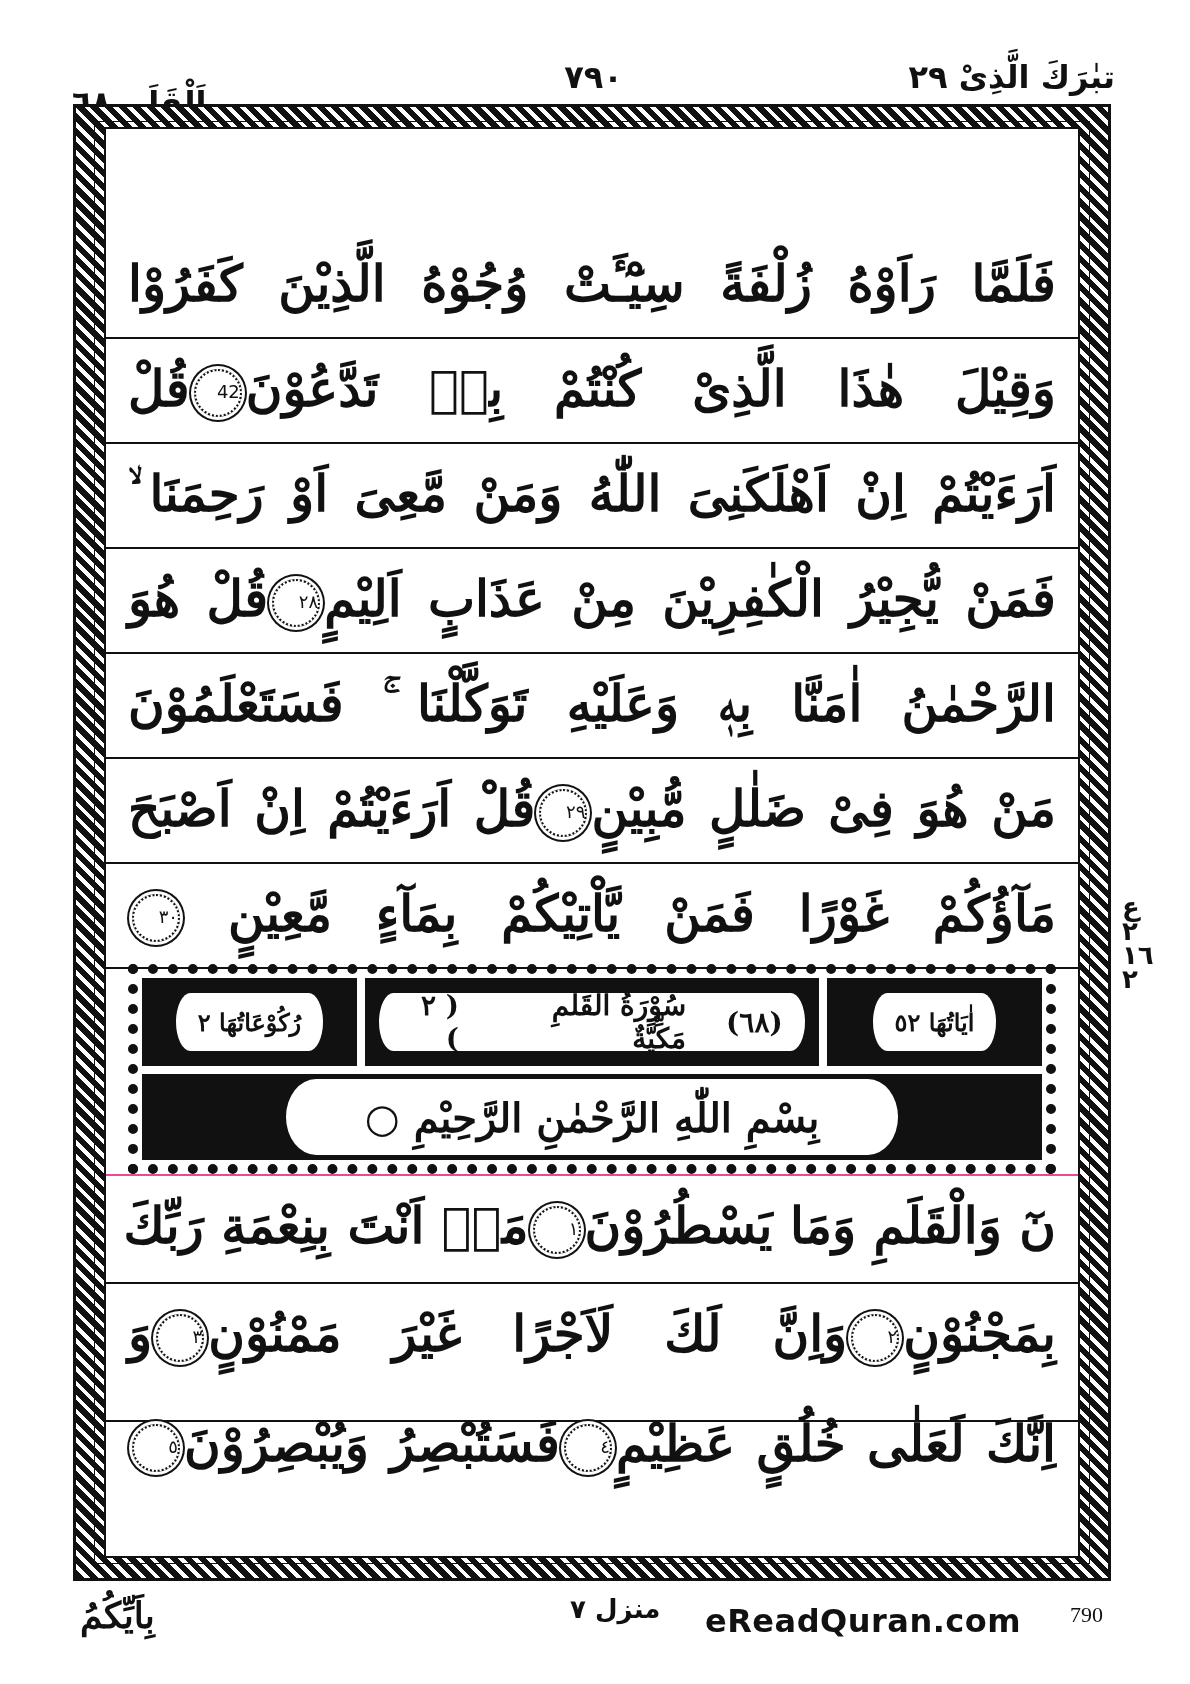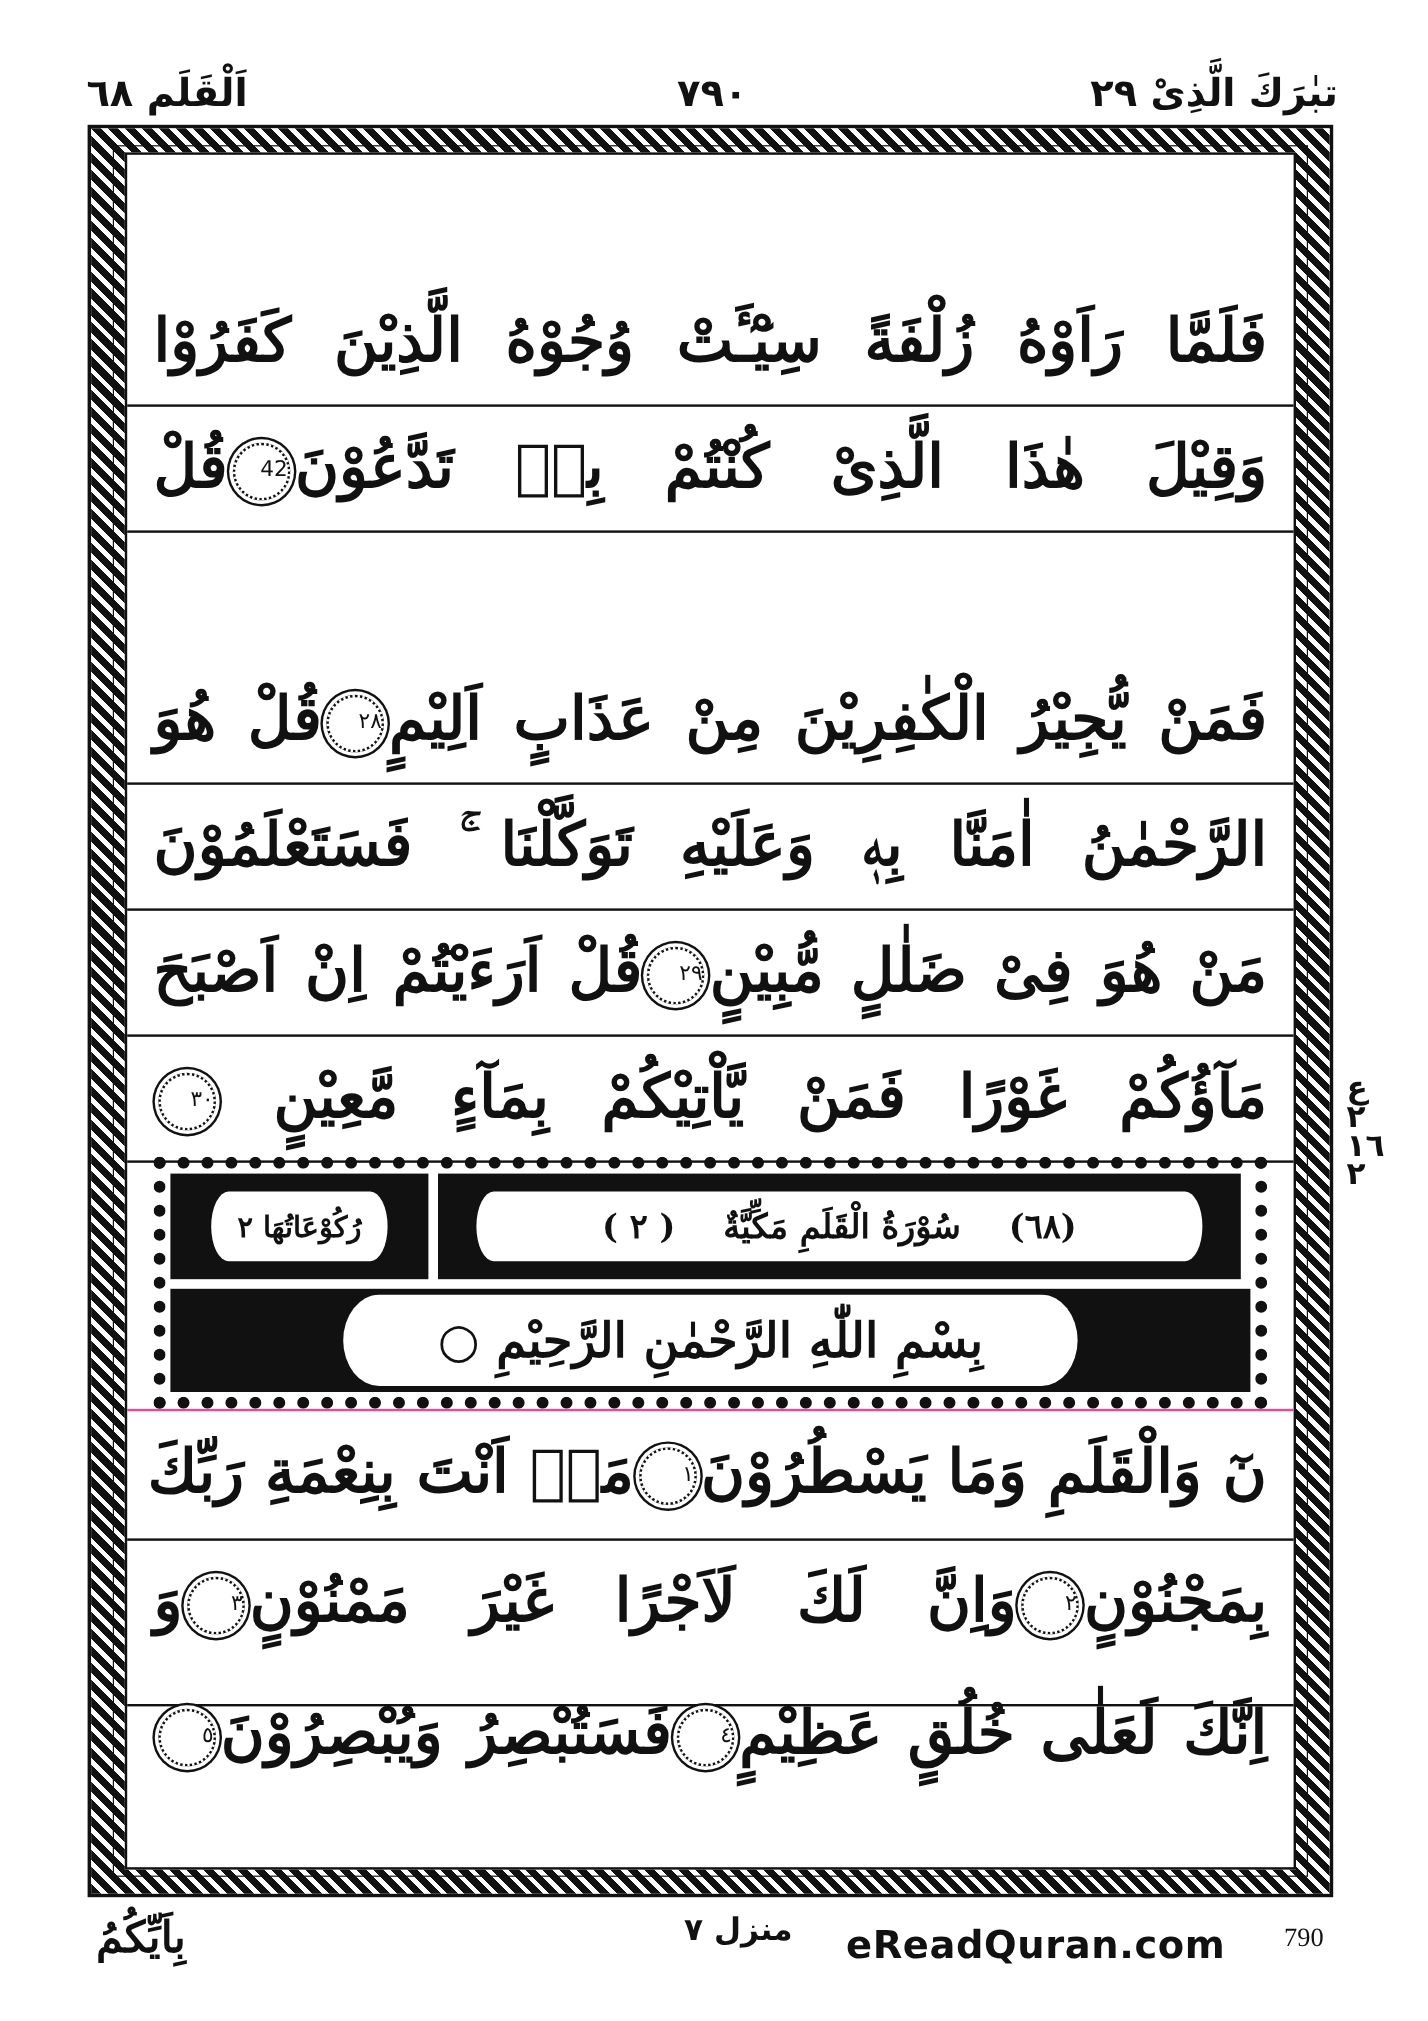--- a/index.html
+++ b/index.html
@@ -2,21 +2,21 @@
 <html><head>
 <meta charset="utf-8">
 <style>
   html, body { margin: 0; padding: 0; background: #ffffff; }
   body { width: 1190px; height: 1684px; position: relative; overflow: hidden; font-family: "DejaVu Sans", sans-serif; color: #111; }
 
   .header { position: absolute; top: 52px; left: 72px; right: 75px; height: 50px; direction: rtl; }
   .header span { position: absolute; top: 0; font-size: 32px; font-weight: bold; line-height: 50px; }
   .hdr-juz { right: 0; }
   .hdr-page { left: 50%; transform: translateX(-50%); }
-  .hdr-surah { left: 0; }
+  .hdr-surah { left: 0; margin-top: 26px; }
 
   .frame { position: absolute; left: 73px; top: 104px; width: 1038px; height: 1477px; border: 3px solid #111; box-sizing: border-box; }
   .frame-border {
     position: absolute; inset: 0;
     background:
       repeating-linear-gradient(45deg, #111 0 6px, #fff 6px 10px);
     opacity: 1;
   }
   .frame-inner { position: absolute; left: 28px; top: 20px; right: 28px; bottom: 20px; background: #fff; border: 2px solid #111; box-sizing: border-box; }
   .frame-outline2 { position: absolute; left: 18px; top: 14px; right: 18px; bottom: 14px; border: 1px solid #111; box-sizing: border-box; pointer-events: none; }
@@ -64,28 +64,32 @@
   <span class="hdr-surah">اَلْقَلَم ٦٨</span>
 </div>
 
 <div class="frame">
   <div class="frame-border"></div>
   <div class="frame-outline2"></div>
   <div class="frame-inner">
     <div class="lines">
       <div class="line" style="top:105px"><span>فَلَمَّا رَاَوْهُ زُلْفَةً سِيْٓـَٔتْ وُجُوْهُ الَّذِيْنَ كَفَرُوْا</span></div>
       <div class="line" style="top:210px"><span>وَقِيْلَ هٰذَا الَّذِىْ كُنْتُمْ بِهٖ تَدَّعُوْنَ</span><span class="ayah">42</span><span>قُلْ</span></div>
+      <div class="line" style="top:315px"><span>اَرَءَيْتُمْ اِنْ اَهْلَكَنِىَ اللّٰهُ وَمَنْ مَّعِىَ اَوْ رَحِمَنَا ۙ</span></div>
       <div class="line" style="top:420px"><span>فَمَنْ يُّجِيْرُ الْكٰفِرِيْنَ مِنْ عَذَابٍ اَلِيْمٍ</span><span class="ayah">٢٨</span><span>قُلْ هُوَ</span></div>
       <div class="line" style="top:525px"><span>الرَّحْمٰنُ اٰمَنَّا بِهٖ وَعَلَيْهِ تَوَكَّلْنَا ۚ فَسَتَعْلَمُوْنَ</span></div>
       <div class="line" style="top:630px"><span>مَنْ هُوَ فِىْ ضَلٰلٍ مُّبِيْنٍ</span><span class="ayah">٢٩</span><span>قُلْ اَرَءَيْتُمْ اِنْ اَصْبَحَ</span></div>
       <div class="line" style="top:735px"><span>مَآؤُكُمْ غَوْرًا فَمَنْ يَّاْتِيْكُمْ بِمَآءٍ مَّعِيْنٍ</span> <span class="ayah">٣٠</span></div>
 
       <div class="surah-header">
         <div class="beads"></div>
         <div class="sh-row">
+          <div class="sh-cell sh-side">
+              <div class="cart">اٰيَاتُهَا ٥٢</div>
+            </div>
           <div class="sh-cell sh-mid">
             <div class="cart">
               <span>(٦٨)</span>
               <span>سُوْرَةُ الْقَلَمِ مَكِّيَّةٌ</span>
               <span>( ٢ )</span>
             </div>
           </div>
           <div class="sh-cell sh-side">
               <div class="cart">رُكُوْعَاتُهَا ٢</div>
             </div>

